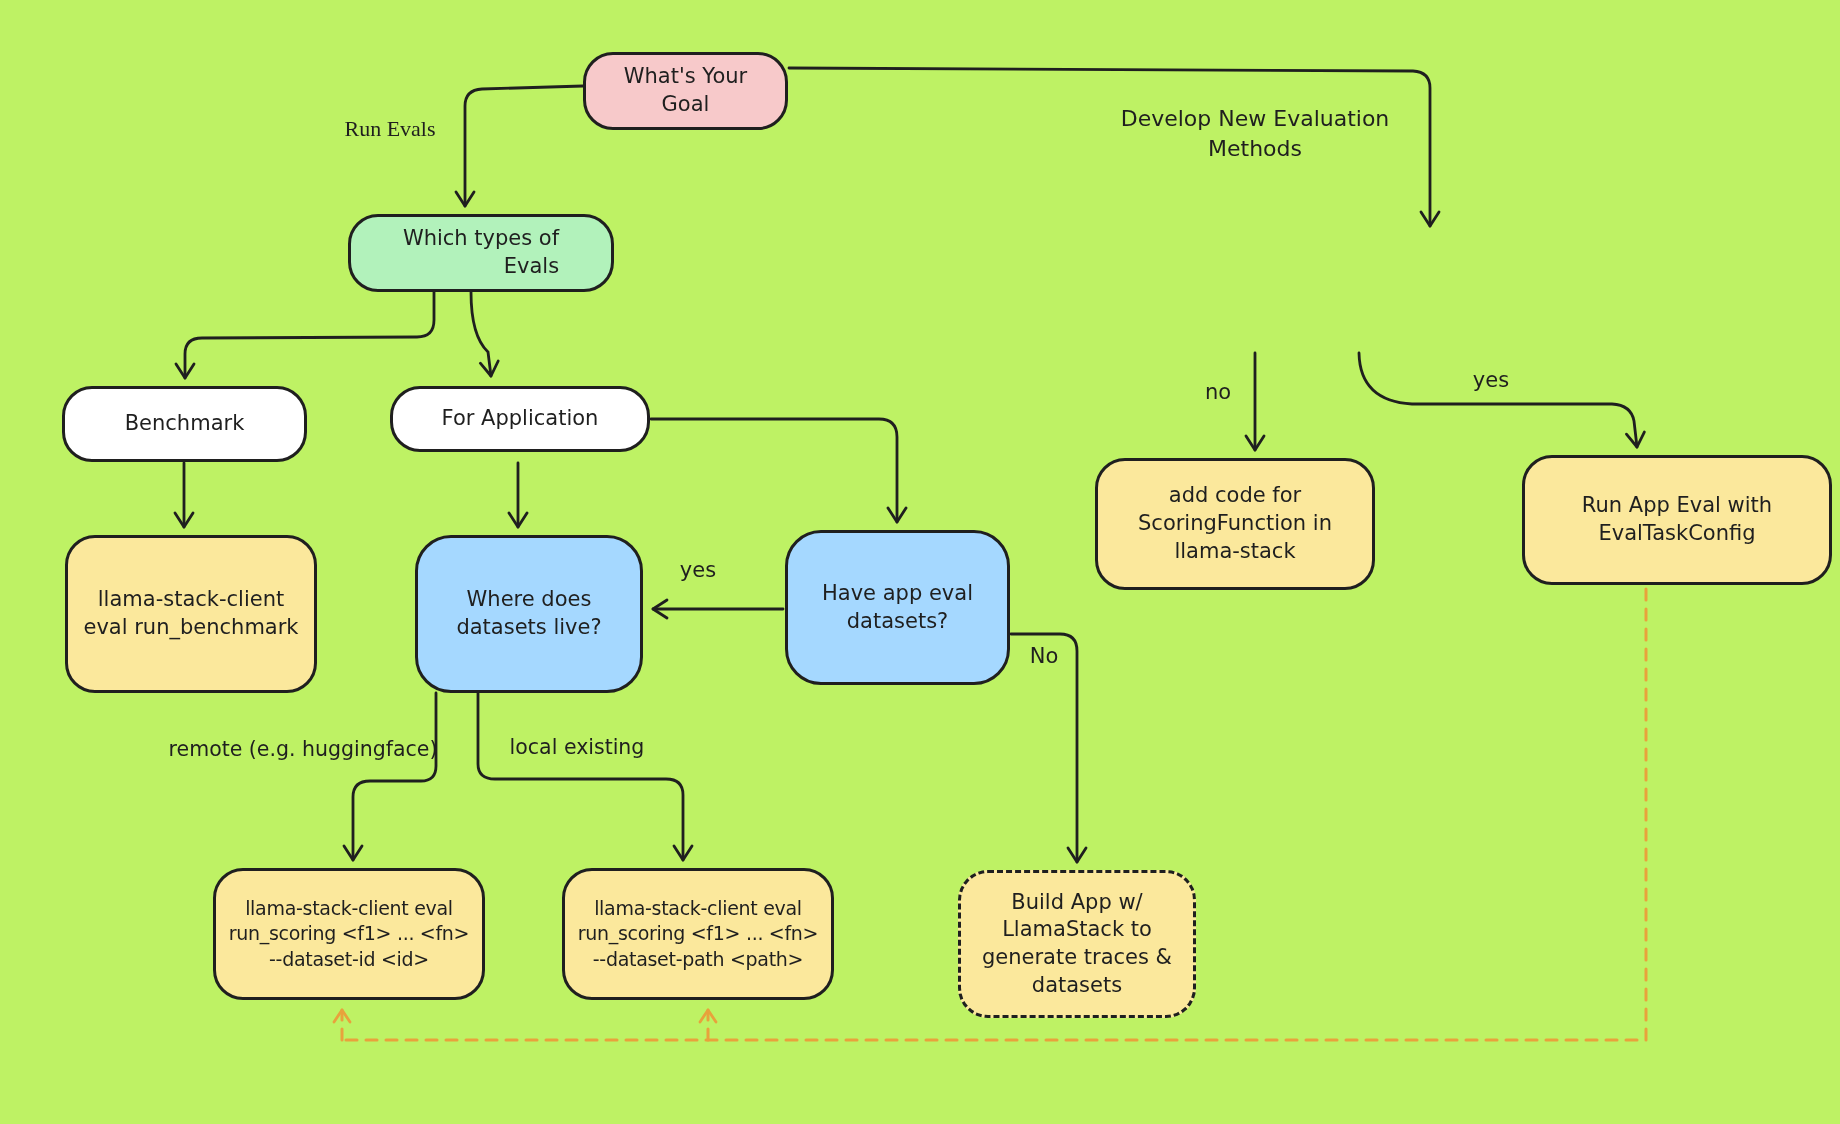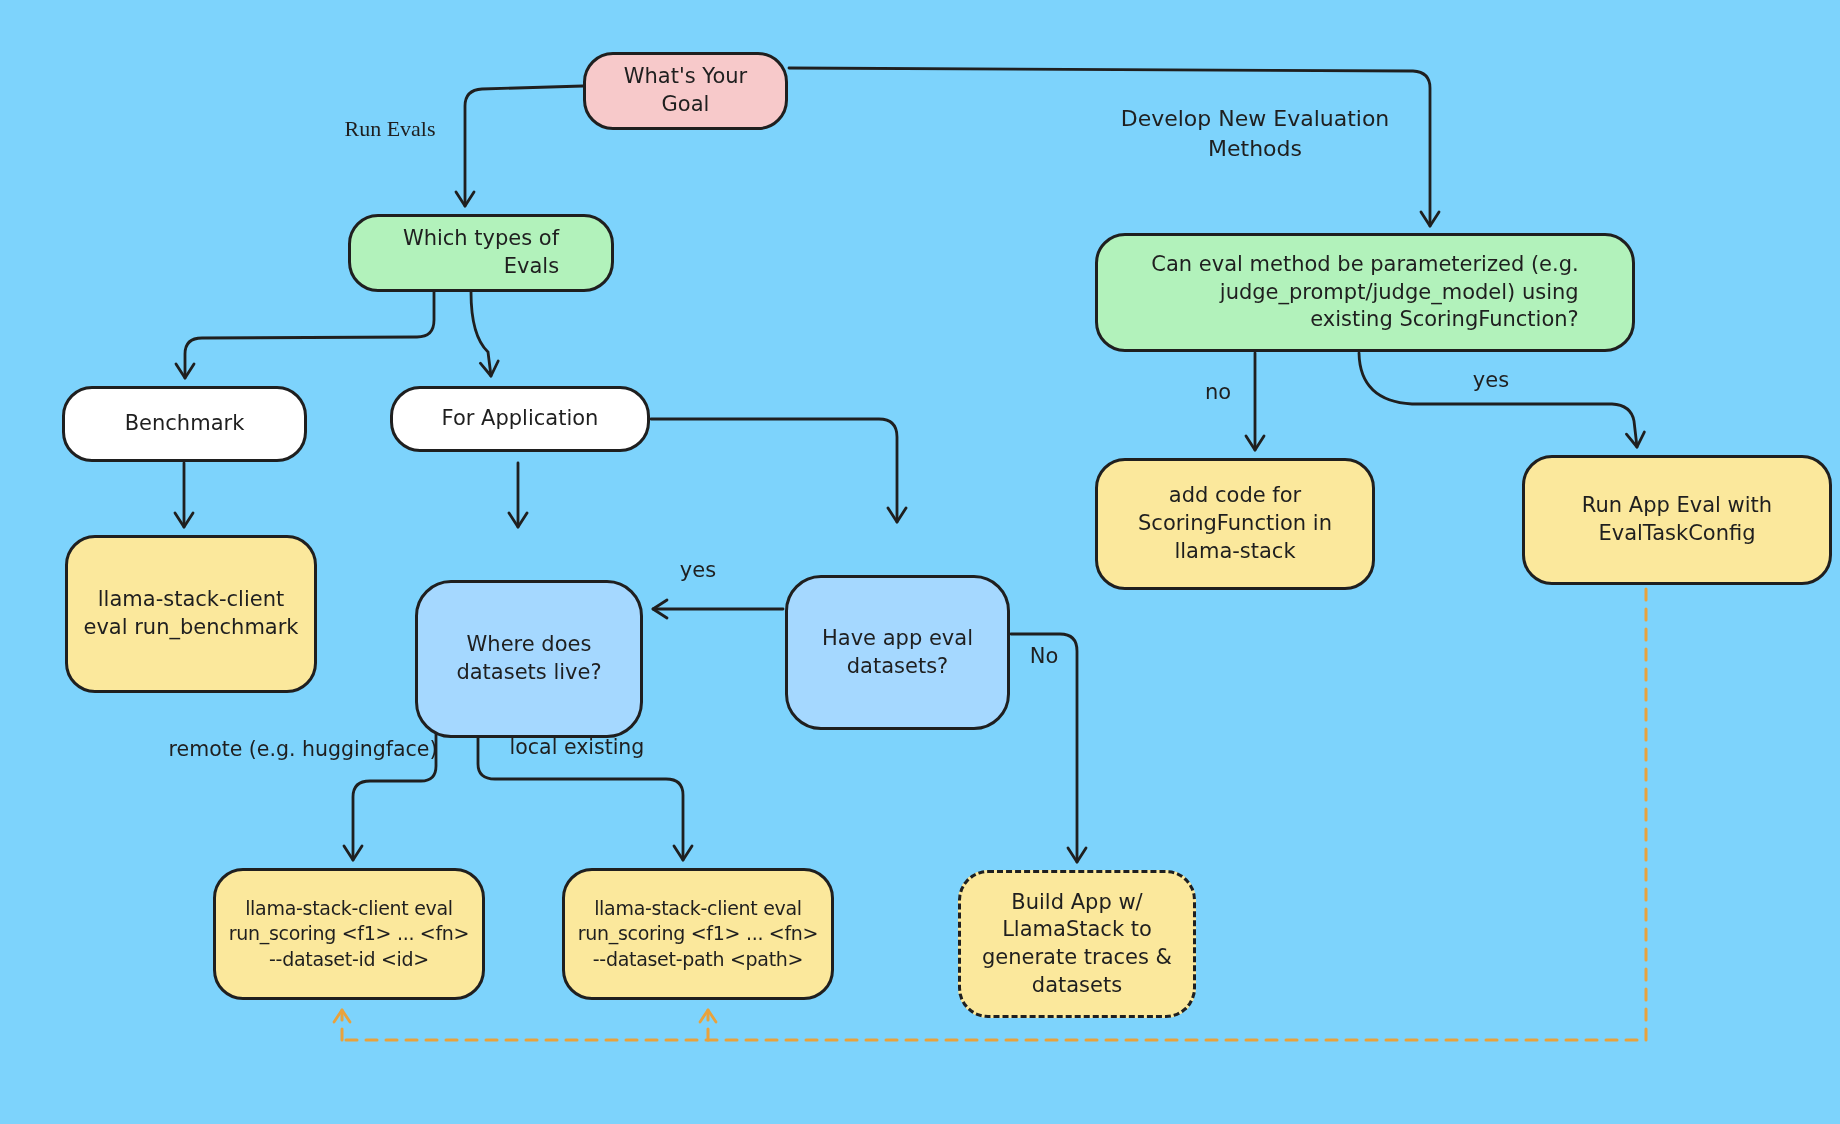--- a/index.html
+++ b/index.html
@@ -1,30 +1,30 @@
 <!DOCTYPE html>
 <html><head>
 <meta charset="utf-8">
 <style>
   html,body{margin:0;padding:0;background:#fcfcfa;}
   .canvas{
-    position:relative;width:1840px;height:1124px;background:#7dd3fc;overflow:hidden;
+    position:relative;width:1840px;height:1124px;background:#bef264;overflow:hidden;
     font-family:"DejaVu Sans","Liberation Sans",sans-serif;color:#1f1f1f;
   }
   svg.edges{position:absolute;left:0;top:0;width:1840px;height:1124px;pointer-events:none;}
   .node{
     position:absolute;display:flex;align-items:center;justify-content:center;
     text-align:center;white-space:pre-line;box-sizing:border-box;
     border:3px solid #1f1f1f;border-radius:30px;background:#fff;
     font-size:21px;line-height:1.32;font-weight:500;padding:8px 14px;
   }
   .pink{background:#f7c9ca;}
   .green{background:#b2f2bb;text-align:right;}
   .yellow{background:#fbe89c;}
-  .blue{background:#a5d8ff;margin-top:45px;}
+  .blue{background:#a5d8ff;}
   .dashed{border-style:dashed;}
   .small{font-size:19px;letter-spacing:-0.3px;padding:8px 10px;}
   .edge-label{
     position:absolute;white-space:pre-line;text-align:center;
     font-size:21px;line-height:1.35;font-weight:500;color:#1f1f1f;
   }
   
   #n-goal      {left:583px; top:52px;  width:205px; height:78px;}
   #n-which     {left:348px; top:214px; width:266px; height:78px;}
   #n-paramq    {left:1095px;top:233px; width:540px; height:119px;}
@@ -81,23 +81,20 @@
       <path d="M 1646 589 L 1646 1040 L 342 1040"></path>
       <path d="M 708 1040 L 708 1010" marker-end="url(#mOrange)"></path>
       <path d="M 342 1040 L 342 1010" marker-end="url(#mOrange)"></path>
     </g>
   </svg>
 
   <div class="node pink" id="n-goal">What's Your
 Goal</div>
   <div class="node green" id="n-which">Which types of
 Evals</div>
-  <div class="node green" id="n-paramq">Can eval method be parameterized (e.g.
-judge_prompt/judge_model) using
-existing ScoringFunction?</div>
   <div class="node" id="n-benchmark">Benchmark</div>
   <div class="node" id="n-forapp">For Application</div>
   <div class="node yellow" id="n-runbench">llama-stack-client
 eval run_benchmark</div>
   <div class="node blue" id="n-wheredoes">Where does
 datasets live?</div>
   <div class="node blue" id="n-haveapp">Have app eval
 datasets?</div>
   <div class="node yellow" id="n-addcode">add code for
 ScoringFunction in

